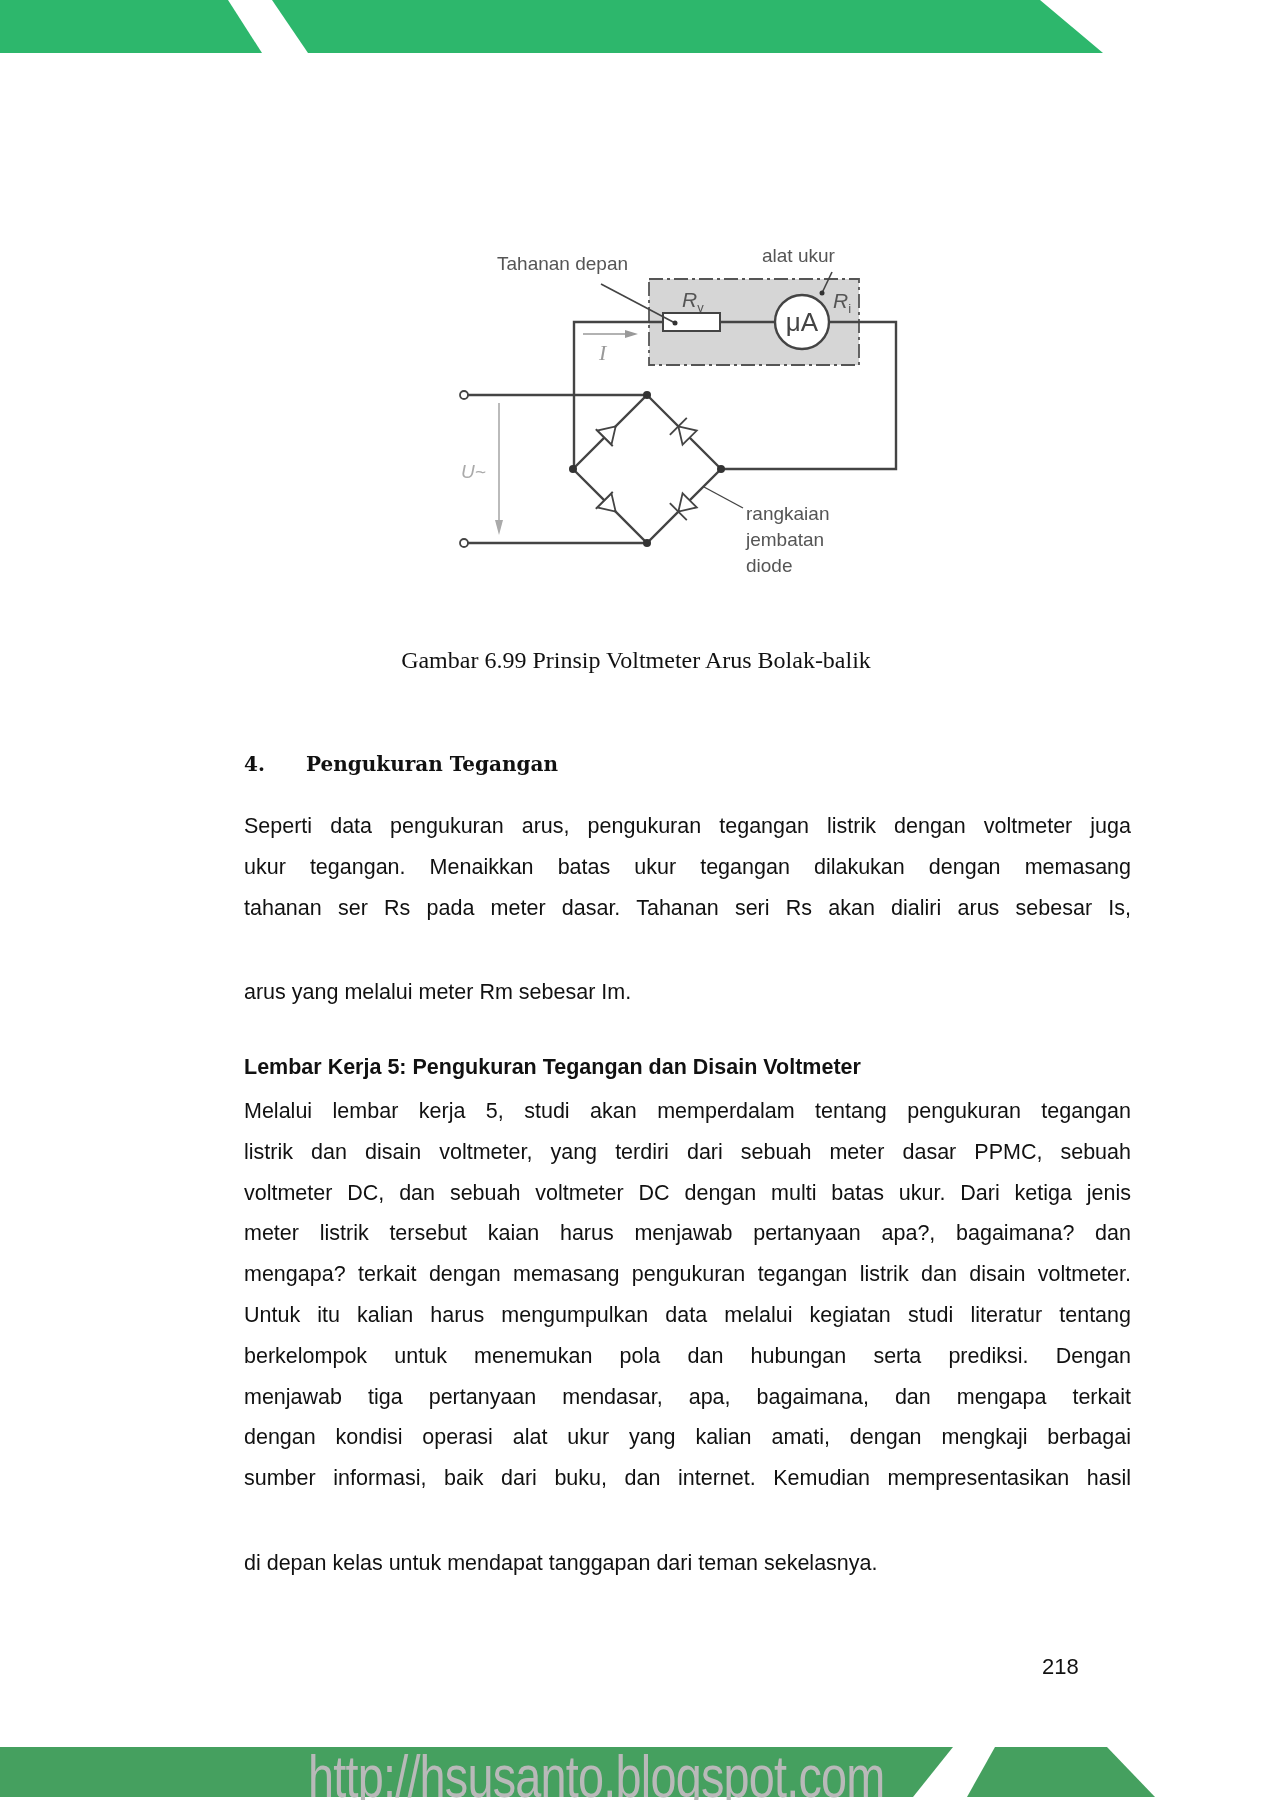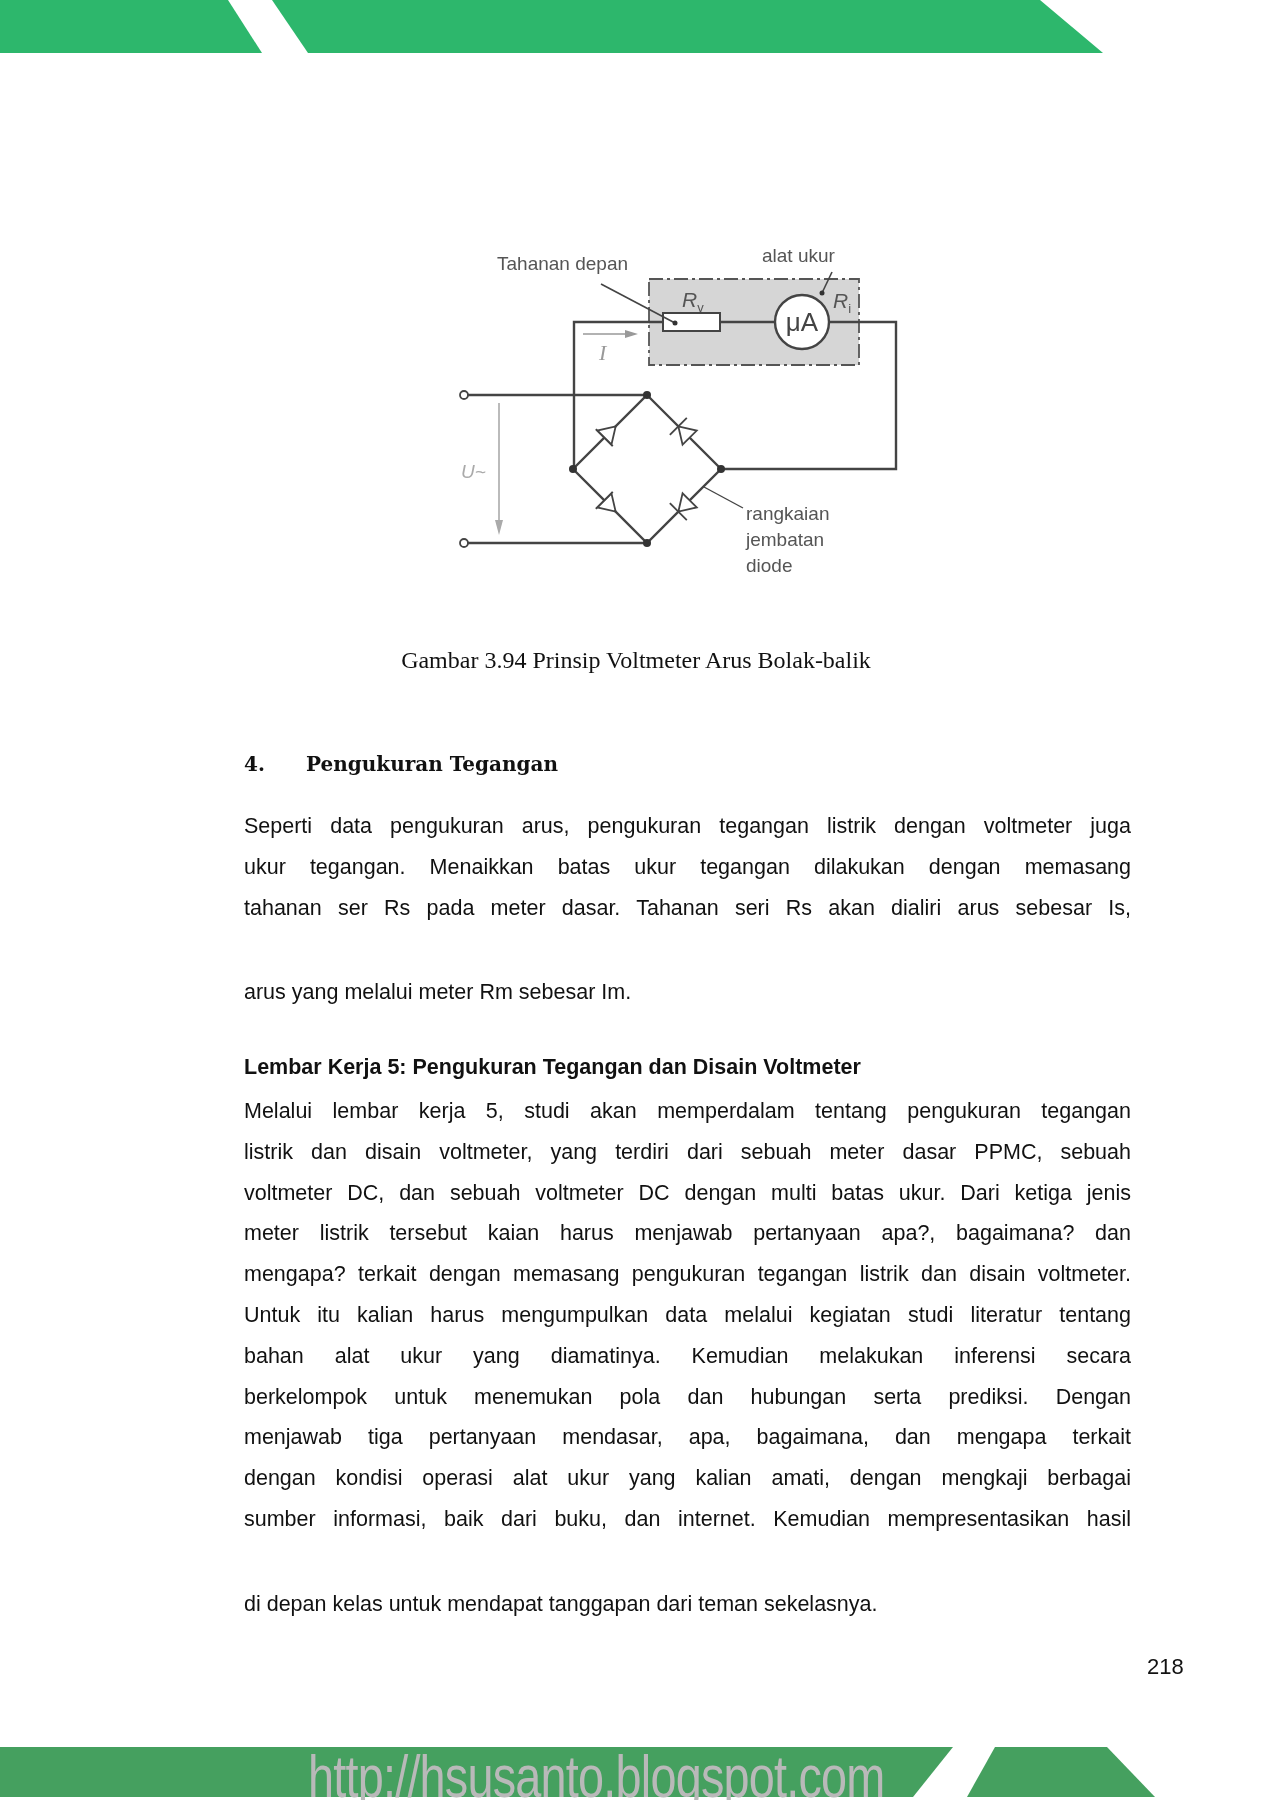--- a/index.html
+++ b/index.html
@@ -30,21 +30,21 @@
   }
   .para .line { display: block; text-align: justify; text-align-last: justify; white-space: nowrap; }
   .para .line.last { text-align-last: left; margin-top: 44px; }
   #para1 { top: 806px; }
   #worksheet-title {
     position: absolute; left: 244px; top: 1055px;
     font-family: "Liberation Sans", sans-serif; font-weight: bold; font-size: 21.5px; color: #111;
   }
   #para2 { top: 1091px; }
   .page-number {
-    position: absolute; left: 1147px; top: 1654px; font-size: 22px; color: #111;
+    position: absolute; left: 1042px; top: 1654px; font-size: 22px; color: #111;
     font-family: "Liberation Sans", sans-serif;
   }
   .footer-url {
     position: absolute; left: 308px; top: 1747px;
     font-family: "Liberation Sans", sans-serif; font-size: 60px; color: #b9b9b9;
     transform: scaleX(0.78); transform-origin: left top; line-height: 60px; letter-spacing: -1px;
     white-space: nowrap;
   }
 </style>
 </head>
@@ -128,21 +128,21 @@
       <line x1="8" y1="-12" x2="8" y2="12"></line>
     </g>
   </g>
 
   <line x1="704" y1="487" x2="743" y2="508" stroke="#444" stroke-width="1.4"></line>
   <text class="dlabel" x="746" y="520">rangkaian</text>
   <text class="dlabel" x="746" y="546">jembatan</text>
   <text class="dlabel" x="746" y="572">diode</text>
 </svg>
 
-<div class="caption">Gambar 3.94 Prinsip Voltmeter Arus Bolak-balik</div>
+<div class="caption">Gambar 6.99 Prinsip Voltmeter Arus Bolak-balik</div>
 
 <div class="section-heading">
   <span class="num">4.</span><span>Pengukuran Tegangan</span>
 </div>
 
 <div class="para" id="para1">
   <span class="line">Seperti data pengukuran arus, pengukuran tegangan listrik dengan voltmeter juga</span>
   <span class="line">ukur tegangan. Menaikkan batas ukur tegangan dilakukan dengan memasang</span>
   <span class="line">tahanan ser Rs pada meter dasar.  Tahanan seri Rs akan dialiri arus sebesar Is,</span>
   <span class="line last">arus yang melalui meter Rm sebesar Im.</span>
@@ -150,21 +150,20 @@
 
 <div id="worksheet-title">Lembar Kerja 5: Pengukuran Tegangan dan Disain Voltmeter</div>
 
 <div class="para" id="para2">
   <span class="line">Melalui lembar kerja 5, studi akan memperdalam tentang pengukuran tegangan</span>
   <span class="line">listrik dan disain voltmeter, yang terdiri dari  sebuah meter dasar PPMC, sebuah</span>
   <span class="line">voltmeter DC, dan sebuah voltmeter DC dengan multi batas ukur. Dari ketiga jenis</span>
   <span class="line">meter listrik tersebut kaian harus menjawab pertanyaan apa?, bagaimana? dan</span>
   <span class="line">mengapa? terkait dengan memasang pengukuran tegangan listrik  dan disain voltmeter.</span>
   <span class="line">Untuk itu kalian harus mengumpulkan data melalui kegiatan studi literatur tentang</span>
-  <span class="line">bahan alat ukur yang diamatinya. Kemudian melakukan inferensi secara</span>
   <span class="line">berkelompok untuk menemukan pola dan hubungan serta prediksi. Dengan</span>
   <span class="line">menjawab tiga pertanyaan mendasar, apa, bagaimana, dan mengapa terkait</span>
   <span class="line">dengan kondisi operasi alat ukur yang kalian amati, dengan mengkaji berbagai</span>
   <span class="line">sumber informasi, baik dari buku, dan internet. Kemudian mempresentasikan hasil</span>
   <span class="line last">di depan kelas untuk mendapat tanggapan dari teman sekelasnya.</span>
 </div>
 
 <div class="page-number">218</div>
 
 <svg id="bottom-band" class="band-svg" width="1272" height="60" viewBox="0 1740 1272 60">

